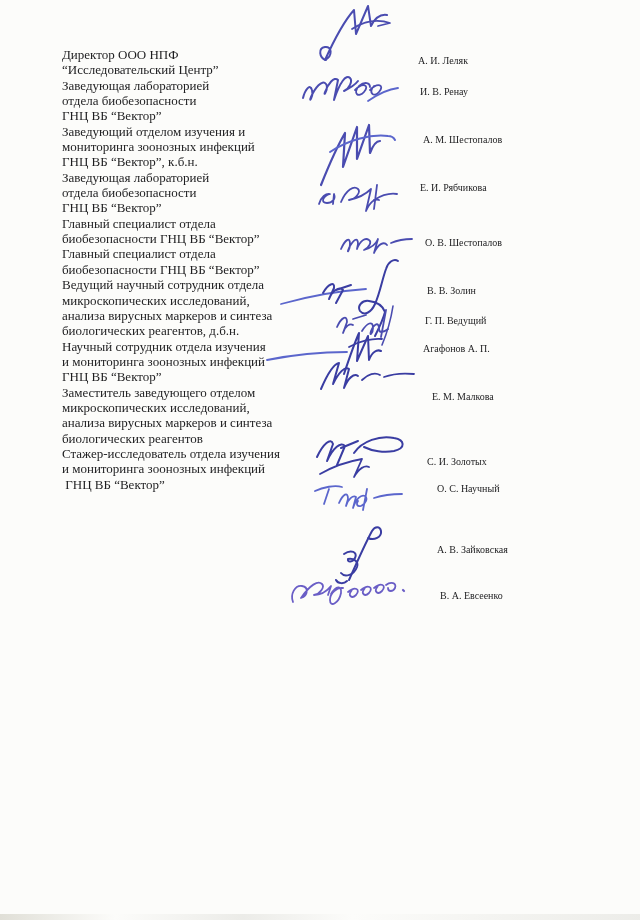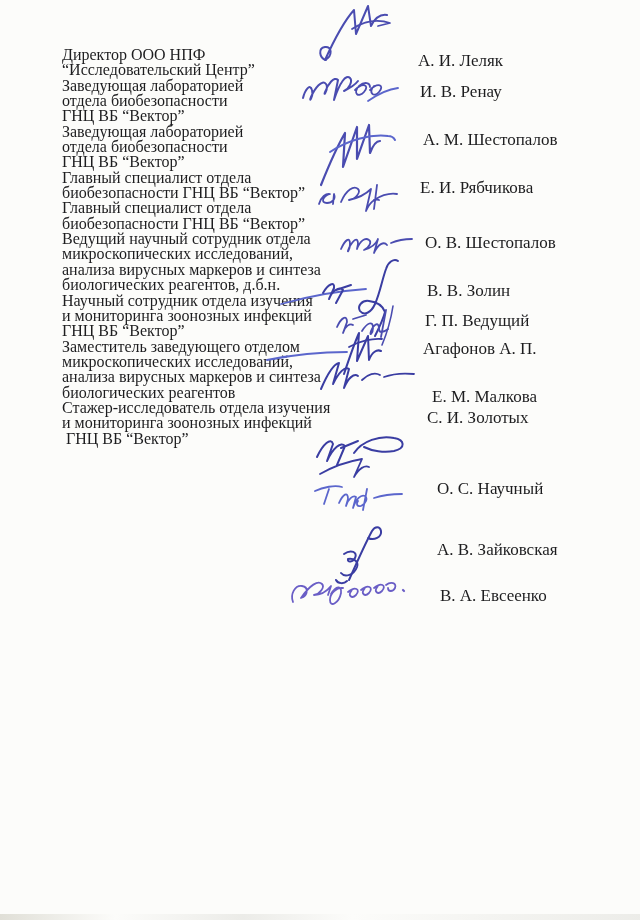--- a/index.html
+++ b/index.html
@@ -5,27 +5,27 @@
   html,body{margin:0;padding:0;background:#888;}
   .page{
     position:relative;
     width:640px;height:920px;
     background:var(--paper,#fcfcfa);
     font-family:"Liberation Serif","DejaVu Serif",serif;
     overflow:hidden;
   }
   .titles{
     position:absolute;left:62px;top:47px;width:320px;
-    font-size:16px;line-height:15.35px;
+    font-size:13px;line-height:15.35px;
     color:var(--text,#1d1d1f);
   }
   .entry-title{white-space:pre-wrap;margin:0;}
   .name{
     position:absolute;
-    font-size:17px;line-height:15px;
+    font-size:10px;line-height:15px;
     color:var(--text,#1d1d1f);
     white-space:nowrap;
   }
   svg.signatures{position:absolute;left:0;top:0;z-index:2;pointer-events:none;}
   svg.signatures path{fill:none;stroke-linecap:round;stroke-linejoin:round;}
   .ink1{stroke:var(--ink1,#4a4cb0);}
   .ink2{stroke:var(--ink2,#3a3da2);}
   .ink3{stroke:var(--ink3,#5b66cc);}
   .ink4{stroke:var(--ink4,#6a5ec6);}
   .scan-edge{
@@ -103,20 +103,23 @@
       <path class="ink4" stroke-width="2.2" d="M403,590 l1,1"></path>
     </g>
   </svg>
 
   <div class="titles">
     <div class="entry-title">Директор ООО НПФ
 “Исследовательский Центр”</div>
     <div class="entry-title">Заведующая лабораторией
 отдела биобезопасности
 ГНЦ ВБ “Вектор”</div>
+    <div class="entry-title">Заведующий отделом изучения и
+мониторинга зоонозных инфекций
+ГНЦ ВБ “Вектор”, к.б.н.</div>
     <div class="entry-title">Заведующая лабораторией
 отдела биобезопасности
 ГНЦ ВБ “Вектор”</div>
     <div class="entry-title">Главный специалист отдела
 биобезопасности ГНЦ ВБ “Вектор”</div>
     <div class="entry-title">Главный специалист отдела
 биобезопасности ГНЦ ВБ “Вектор”</div>
     <div class="entry-title">Ведущий научный сотрудник отдела
 микроскопических исследований,
 анализа вирусных маркеров и синтеза
@@ -135,19 +138,19 @@
 
   <span class="name" style="left:418px;top:53px">А. И. Леляк</span>
   <span class="name" style="left:420px;top:84px">И. В. Ренау</span>
   <span class="name" style="left:423px;top:132px">А. М. Шестопалов</span>
   <span class="name" style="left:420px;top:180px">Е. И. Рябчикова</span>
   <span class="name" style="left:425px;top:235px">О. В. Шестопалов</span>
   <span class="name" style="left:427px;top:283px">В. В. Золин</span>
   <span class="name" style="left:425px;top:313px">Г. П. Ведущий</span>
   <span class="name" style="left:423px;top:341px">Агафонов А. П.</span>
   <span class="name" style="left:432px;top:389px">Е. М. Малкова</span>
-  <span class="name" style="left:427px;top:410px">С. И. Золотых</span>
+  <span class="name" style="left:427px;top:454px">С. И. Золотых</span>
   <span class="name" style="left:437px;top:481px">О. С. Научный</span>
   <span class="name" style="left:437px;top:542px">А. В. Зайковская</span>
   <span class="name" style="left:440px;top:588px">В. А. Евсеенко</span>
 
   <div class="scan-edge"></div>
 </div>
 
 </body></html>

